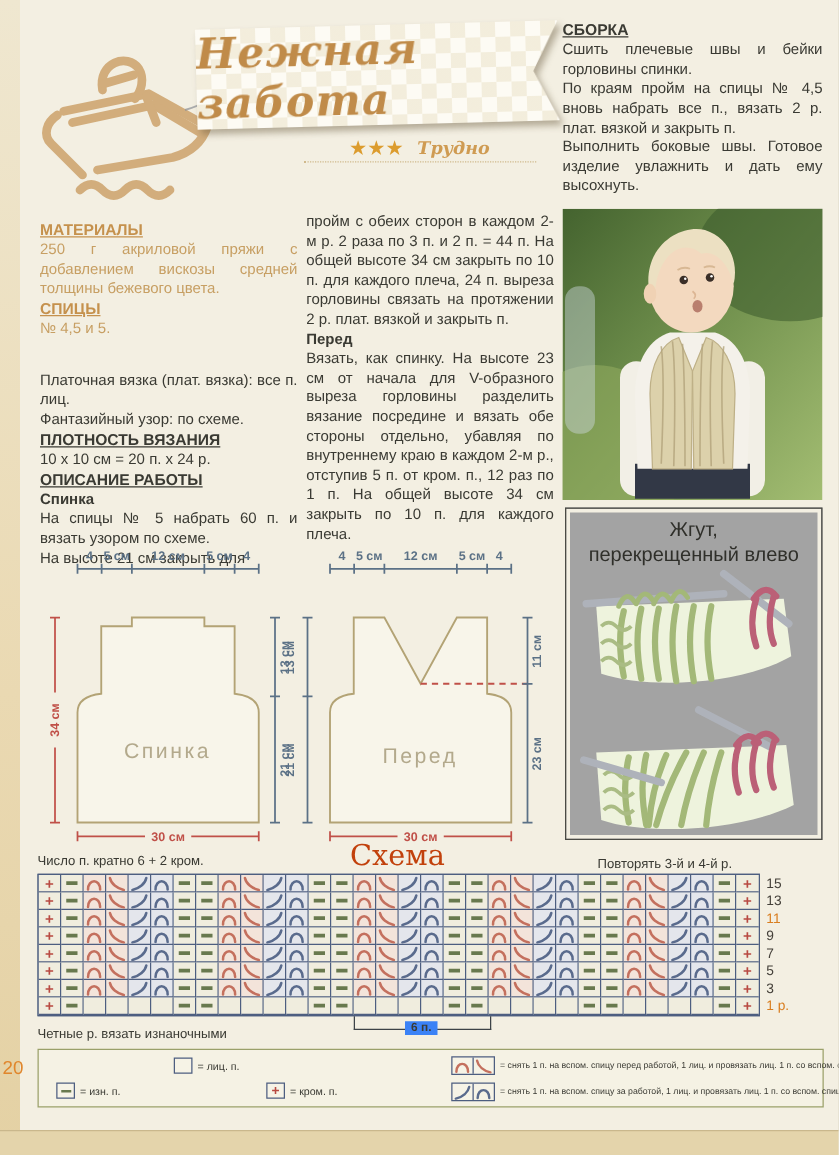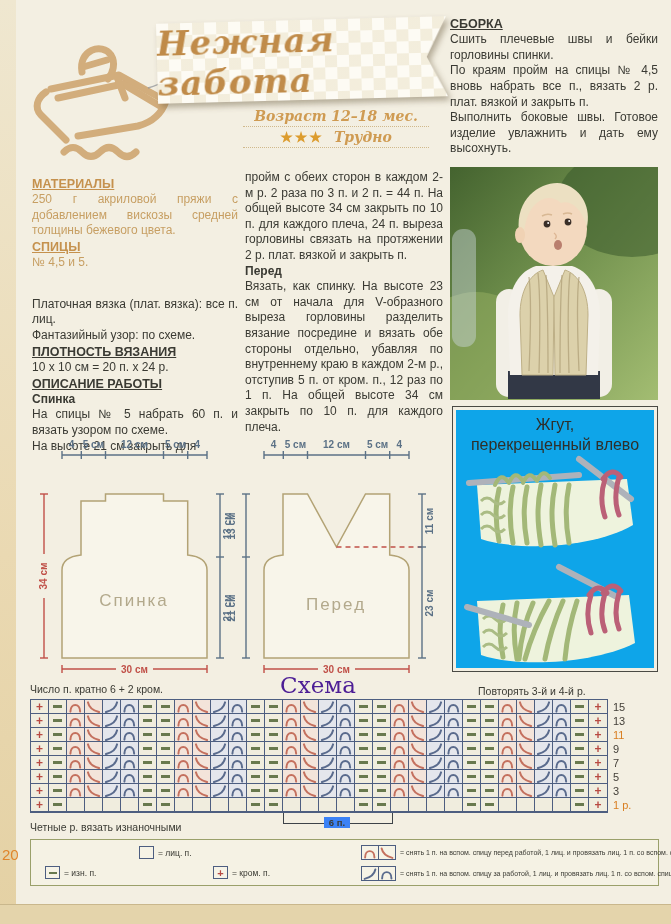--- a/index.html
+++ b/index.html
@@ -29,29 +29,29 @@
   .stars{color:#dc9c2e;font-style:normal;letter-spacing:2px;margin-right:10px;}
   
   .col{position:absolute;font-size:12px;line-height:1.3;text-align:justify;}
   .col p{margin:0;}
   .h-tan{color:#c5914d;font-weight:bold;text-decoration:underline;font-size:12.5px;}
   .t-tan{color:#c79f63;}
   .h-blk{font-weight:bold;text-decoration:underline;font-size:12.5px;}
   .h-sub{font-weight:bold;}
   .gap{height:26px;}
   
-  .tech-box{position:absolute;left:452px;top:406px;width:206px;height:266px;background:#0ea5e9;
+  .tech-box{position:absolute;left:452px;top:406px;width:206px;height:266px;background:#a3a3a3;
             border:1.5px solid #4a4a44;box-shadow:0 0 0 3px #f3efe2 inset;box-sizing:border-box;padding:8px 6px 4px;}
   .tech-title{text-align:center;font-size:16px;color:#2f2f2a;line-height:1.25;font-family:"Liberation Sans",sans-serif;}
   
   .diag{position:absolute;}
   
   .chart-note{position:absolute;font-size:10.5px;color:#3a3a33;}
   .chart-title{position:absolute;left:30px;top:672px;width:576px;text-align:center;
-               font-family:"DejaVu Serif",serif;font-size:23px;color:#4c1d95;}
+               font-family:"DejaVu Serif",serif;font-size:23px;color:#c2410c;}
   .grid{position:absolute;left:30px;top:699px;display:grid;grid-template-columns:repeat(32,18px);
         border:1.5px solid #4d5e80;background:#4d5e80;width:576px;box-sizing:content-box;}
   .cell{width:18px;height:14px;box-sizing:border-box;border-right:1px solid #4d5e80;border-bottom:1px solid #4d5e80;
         background:#f0edde;display:flex;align-items:center;justify-content:center;overflow:hidden;}
   .cell:nth-child(32n){border-right:none;}
   .cell.c-red{background:#f3e4da;}
   .cell.c-dark{background:#e4e6ec;}
   .cell svg{display:block;}
   .plus{color:#b84a42;font-weight:bold;font-size:12px;line-height:10px;}
   .bar{width:9px;height:2.5px;background:#68794e;}
@@ -96,21 +96,20 @@
     <path d="M148,6 C166,28 158,52 128,60" fill="none" stroke="#8a8f96" stroke-width="1.5" opacity="0.7"></path>
   </svg>
 
   <div class="ribbon-wrap">
     <div class="ribbon">
       <div class="ribbon-title">Нежная забота</div>
     </div>
   </div>
 
   <div class="age-box">
-    <div class="age-line">Возраст 12–18 мес.</div>
     <div class="diff-line">
       <span class="stars">★★★</span><span>Трудно</span>
     </div>
   </div>
 
   <div class="col" style="left:450px;top:16px;width:208px">
     <div class="h-blk">СБОРКА</div>
     <p>Сшить плечевые швы и бейки горловины спинки.</p>
     <p>По краям пройм на спицы № 4,5 вновь набрать все п., вязать 2 р. плат. вязкой и закрыть п.</p>
     <p>Выполнить боковые швы. Готовое изделие увлажнить и дать ему высохнуть.</p>

